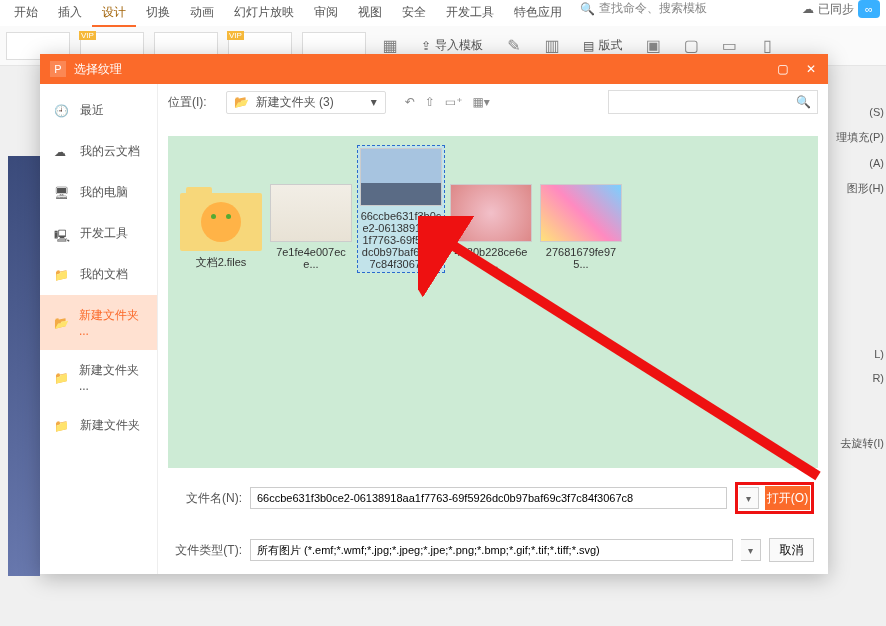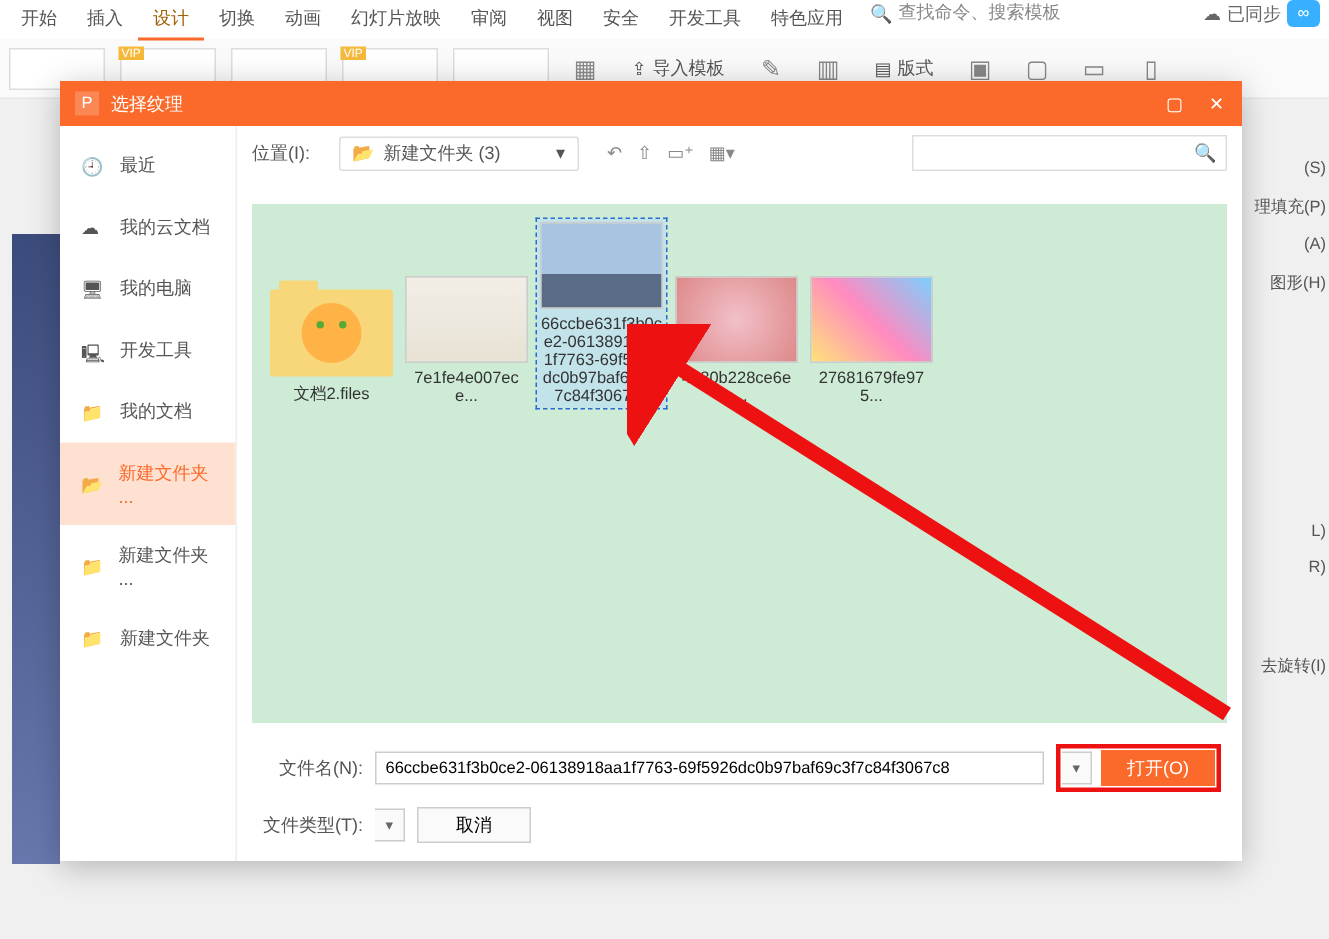--- a/index.html
+++ b/index.html
@@ -58,26 +58,26 @@
 .thumb.img1 { background: linear-gradient(#f2eee6,#e8e2d5); }
 .thumb.img2 { background: linear-gradient(#a7c4e0 60%,#5a6b85 60%); }
 .thumb.img3 { background: radial-gradient(circle,#f2c0c9,#d88 ); }
 .thumb.img4 { background: linear-gradient(45deg,#ffe27a,#ff8ac0,#7ad0ff); }
 .thumb.img5 { background: linear-gradient(#d0d0d0,#999); }
 .thumb.img6 { background: linear-gradient(#ffd27a 40%,#6a8bb5 40%); }
 
 
 .arrow-svg { position: absolute; pointer-events: none; }
 
-.bottom-rows { padding: 6px 14px 12px 14px; font-size: 12px; color: #555; display: flex; flex-direction: column; gap: 10px; }
+.bottom-rows { padding: 6px 14px 12px 14px; font-size: 12px; color: #555; display: flex; flex-direction: column; gap: 24px; }
 .row { display: flex; align-items: center; gap: 8px; }
 .row label { width: 70px; text-align: right; }
 .row input.txt { flex: 1; height: 22px; border: 1px solid #ccc; padding: 0 6px; font-size: 11px; }
 .row .dd-btn { width: 20px; height: 22px; border: 1px solid #ccc; border-left: none; background: #fafafa; display:flex; align-items:center; justify-content:center; font-size:10px; color:#666; }
-.btn { width: 76px; height: 24px; border: 1px solid #ccc; background: #fafafa; font-size: 12px; cursor: pointer; }
+.btn { width: 45px; height: 24px; border: 1px solid #ccc; background: #fafafa; font-size: 12px; cursor: pointer; }
 .btn.primary { background: #fb6a2a; border-color: #fb6a2a; color: #fff; }
 .highlight-box { border: 3px solid #e11; padding: 1px; display: flex; align-items: center; gap: 6px; }
 
 
 .smiley { width: 40px; height: 40px; background:#ffb347; border-radius:50%; position:relative; }
 .smiley::before, .smiley::after { content:""; position:absolute; width:5px; height:5px; background:#5a3; border-radius:50%; top:12px; }
 .smiley::before{ left:10px;} .smiley::after{ right:10px;}
 </style>
 </head>
 <body>
@@ -251,19 +251,20 @@
         <div class="row">
           <label>文件名(N):</label>
           <input class="txt" value="66ccbe631f3b0ce2-06138918aa1f7763-69f5926dc0b97baf69c3f7c84f3067c8" style="">
           <span class="highlight-box">
             <span class="dd-btn">▾</span>
             <button class="btn primary">打开(O)</button>
           </span>
         </div>
         <div class="row">
           <label>文件类型(T):</label>
+          <input class="txt" value="所有图片 (*.emf;*.wmf;*.jpg;*.jpeg;*.jpe;*.png;*.bmp;*.gif;*.tif;*.tiff;*.svg)" style="">
           <span class="dd-btn">▾</span>
           <button class="btn">取消</button>
         </div>
       </div>
     </div>
   </div>
 </div>
 
 </body></html>

